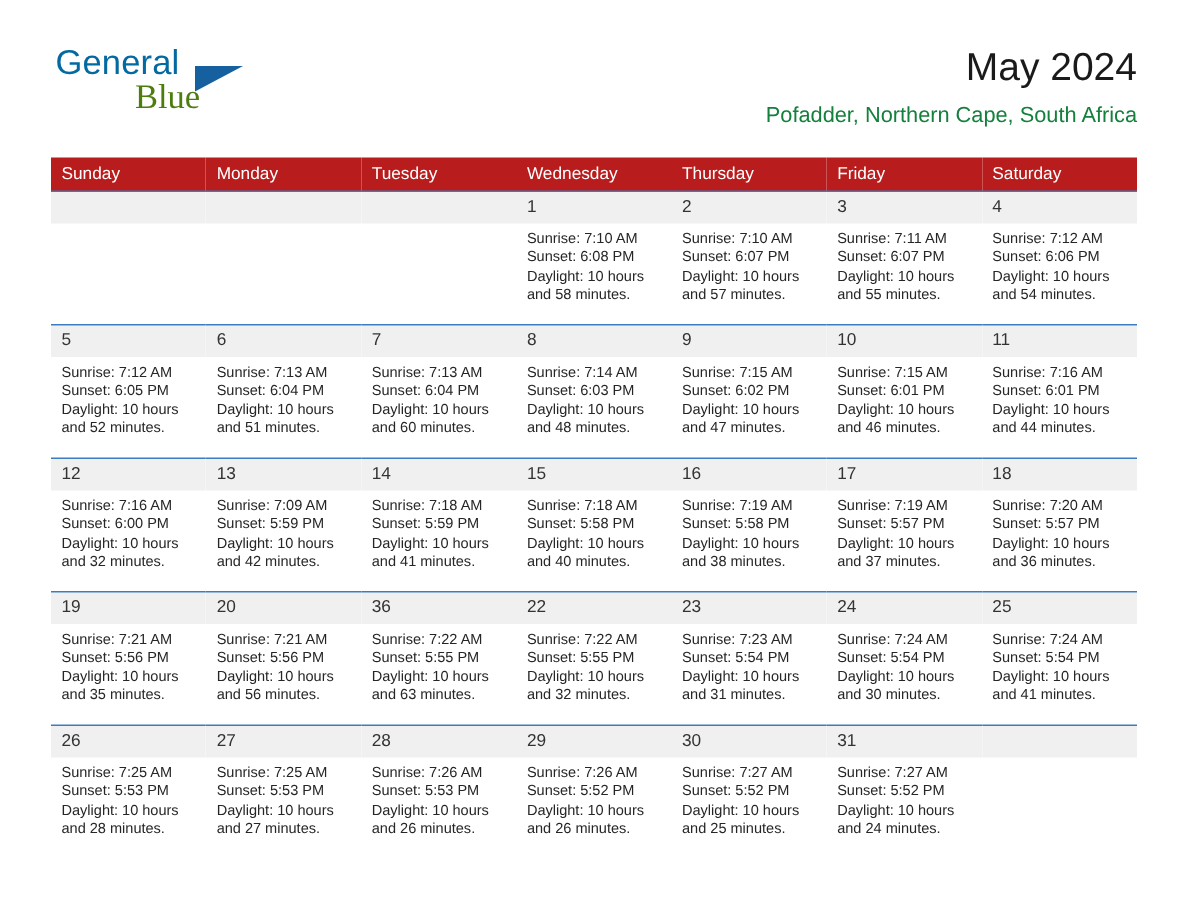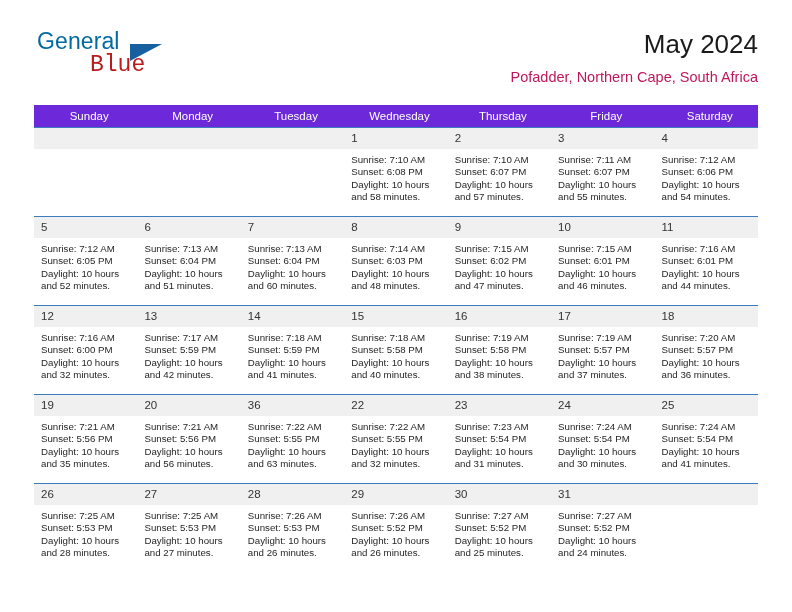--- a/index.html
+++ b/index.html
@@ -43,22 +43,22 @@
     font-size: 23px;
     letter-spacing: 0.1px;
     color: #0369a1;
     font-family: "Liberation Sans", sans-serif;
   }
   .logo-blue {
     position: absolute;
     left: 56px;
     top: 24px;
     font-size: 23px;
-    color: #b91c1c;
-    font-family: Liberation Mono, monospace;
+    color: #4d7c0f;
+    font-family: Liberation Serif, serif;
   }
   .logo-flag {
     position: absolute;
     left: 96px;
     top: 16px;
     width: 0;
     height: 0;
     border-left: 32px solid #17609f;
     border-bottom: 17px solid transparent;
   }
@@ -71,40 +71,40 @@
   }
   .cal-title {
     font-size: 26px;
     color: #1a1a1a;
     line-height: 32px;
     white-space: nowrap;
   }
   .cal-subtitle {
     margin-top: 9px;
     font-size: 14.5px;
-    color: #be185d;
+    color: #15803d;
     line-height: 17px;
     white-space: nowrap;
   }
 
   
   .calendar {
     position: absolute;
     left: 34px;
     top: 105px;
     width: 724px;
     border-collapse: collapse;
     table-layout: fixed;
   }
   .calendar th {
-    background: #6d28d9;
+    background: #b91c1c;
     color: #ffffff;
     font-weight: normal;
     font-size: 11.5px;
-    text-align: center;
+    text-align: left;
     padding: 5px 0 5px 7px;
     height: 11px;
     border: none;
   }
   .calendar td {
     width: 103.4px;
     vertical-align: top;
     padding: 0;
     border: none;
     border-top: 1.5px solid #3a7cbe;
@@ -288,21 +288,21 @@
             <div class="cellbody">
               <div>Sunrise: 7:16 AM</div>
               <div>Sunset: 6:00 PM</div>
               <div>Daylight: 10 hours</div>
               <div class="dl2">and 32 minutes.</div>
             </div>
           </td>
           <td>
             <div class="daynum">13</div>
             <div class="cellbody">
-              <div>Sunrise: 7:17 AM</div>
+              <div>Sunrise: 7:09 AM</div>
               <div>Sunset: 5:59 PM</div>
               <div>Daylight: 10 hours</div>
               <div class="dl2">and 42 minutes.</div>
             </div>
           </td>
           <td>
             <div class="daynum">14</div>
             <div class="cellbody">
               <div>Sunrise: 7:18 AM</div>
               <div>Sunset: 5:59 PM</div>

